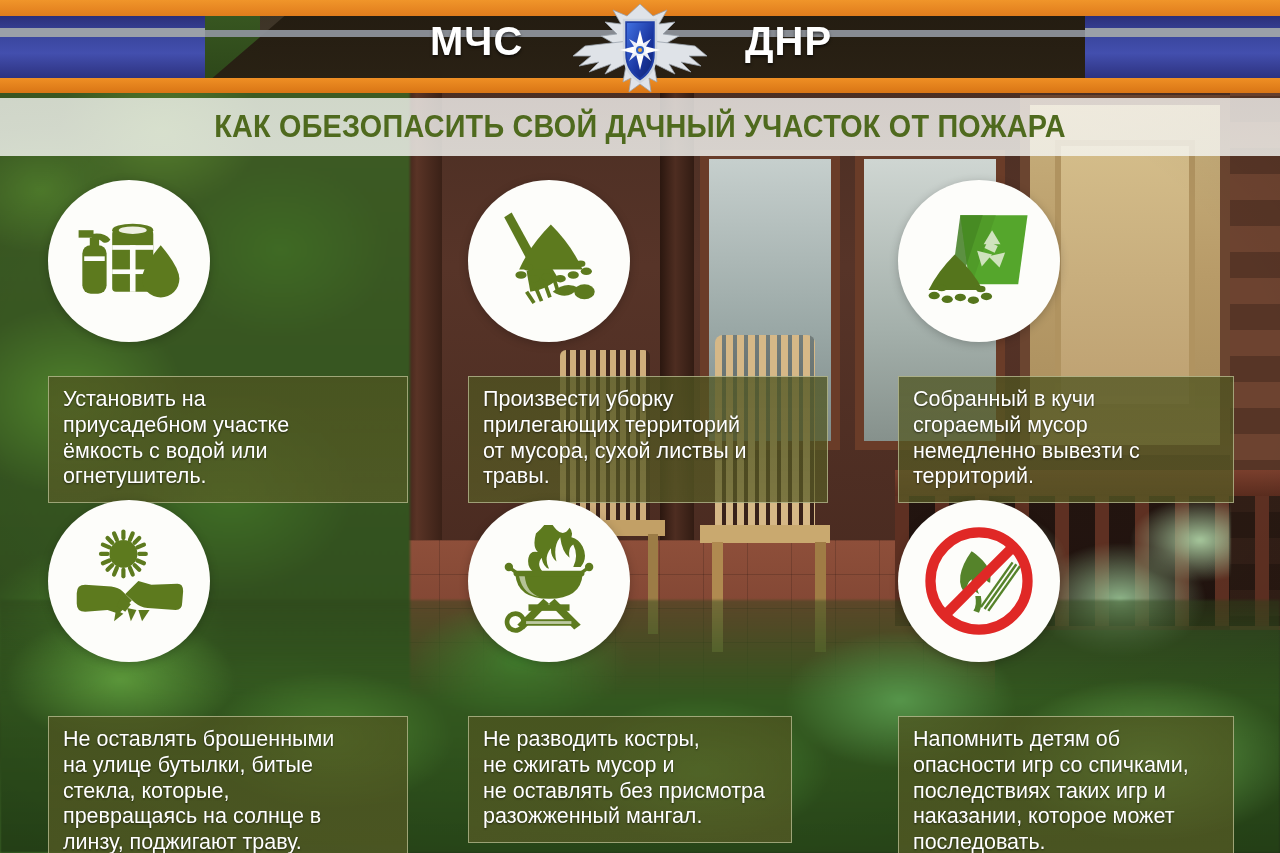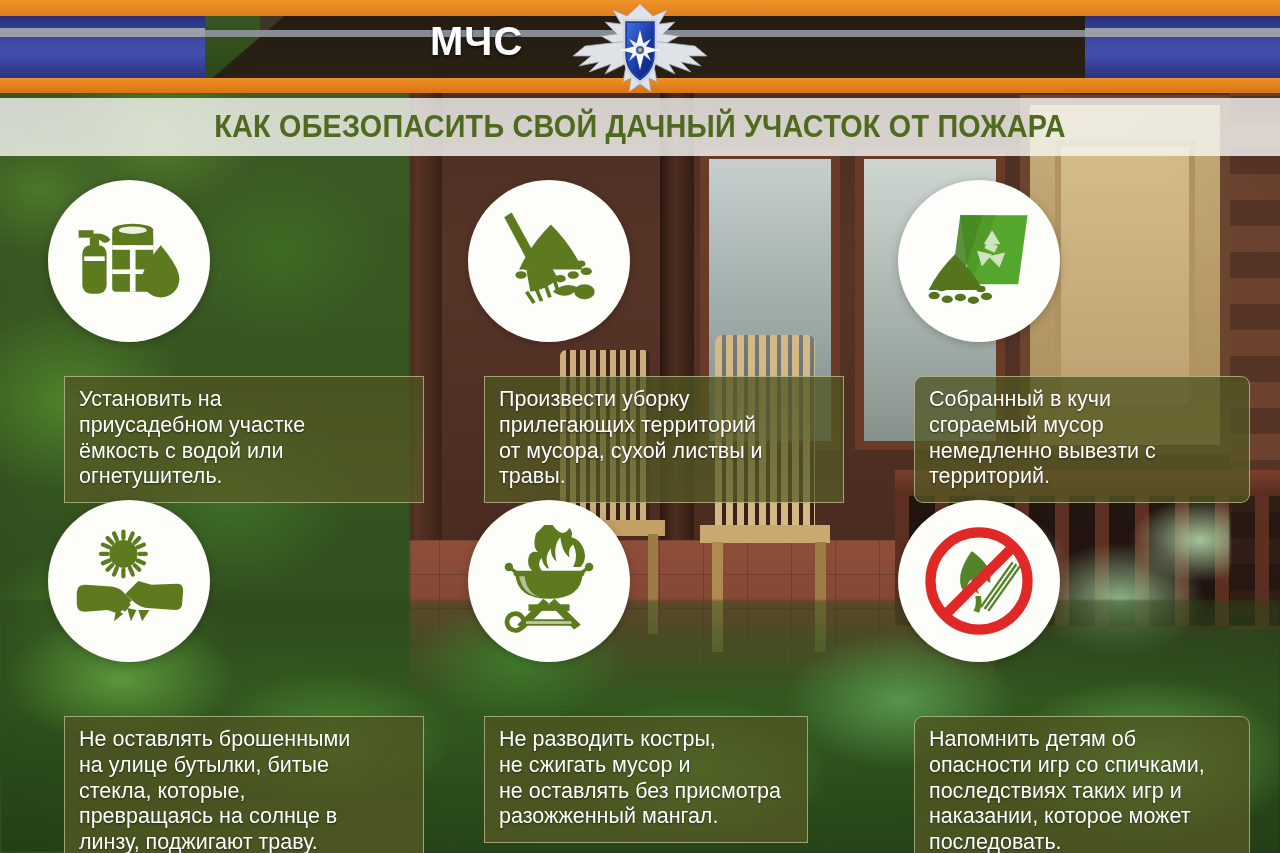--- a/index.html
+++ b/index.html
@@ -209,34 +209,34 @@
   .icon-circle {
     position:absolute; left:48px; top:0;
     width:162px; height:162px; border-radius:50%;
     background:#fdfdfa;
     display:flex; align-items:center; justify-content:center;
     box-shadow:0 2px 10px rgba(0,0,0,.22);
   }
   .icon-circle svg { width:112px; height:112px; display:block; }
 
   .card-text {
-    position:absolute; left:64px; top:196px; width:360px;
+    position:absolute; left:48px; top:196px; width:360px;
     padding:10px 2px 12px 14px;
     background:linear-gradient(180deg,rgba(78,84,32,.76),rgba(88,92,38,.72));
     border:1px solid rgba(226,230,190,.55);
     color:#ffffff;
     font-size:21.5px;
     line-height:1.20;
     font-family:"Liberation Sans", sans-serif;
     text-shadow:0 1px 2px rgba(0,0,0,.55);
     white-space:pre-line;
   }
   
   .row-1 .card-text { top:188px;margin-top:28px; }
-  .col-2 .card-text { width:336px;border-radius:9px; }
+  .col-2 .card-text { width:336px; }
   .col-1.row-1 .card-text { width:324px; }
 </style>
 </head>
 <body>
 
 <div id="poster">
 
   <div class="photo">
     <div class="bg-base"></div>
     <div class="bg-house"></div>
@@ -297,20 +297,21 @@
         <g fill="#ffffff">
           <path d="M75 34 L79 50 L95 54 L79 58 L75 74 L71 58 L55 54 L71 50 Z"></path>
           <path d="M86 43 L80 52 L86 65 L75 56 L64 65 L70 52 L64 43 L75 49 Z" opacity=".9"></path>
         </g>
         <circle cx="75" cy="54" r="6" fill="#f0f3f6"></circle>
         <circle cx="75" cy="54" r="4" fill="#2b5fc9"></circle>
         <circle cx="75" cy="54" r="2" fill="#f2a830"></circle>
       </svg>
     </div>
 
+    <div class="hdr-text hdr-dnr">ДНР</div>
   </div>
 
   <div class="title-band"></div>
   <div class="title-text">КАК ОБЕЗОПАСИТЬ СВОЙ ДАЧНЫЙ УЧАСТОК ОТ ПОЖАРА</div>
 
   <div class="cards">
 
     <div class="card col-0 row-0">
       <div class="icon-circle">
         <svg viewBox="0 0 120 110" xmlns="http://www.w3.org/2000/svg" fill="#5d7a1e">

